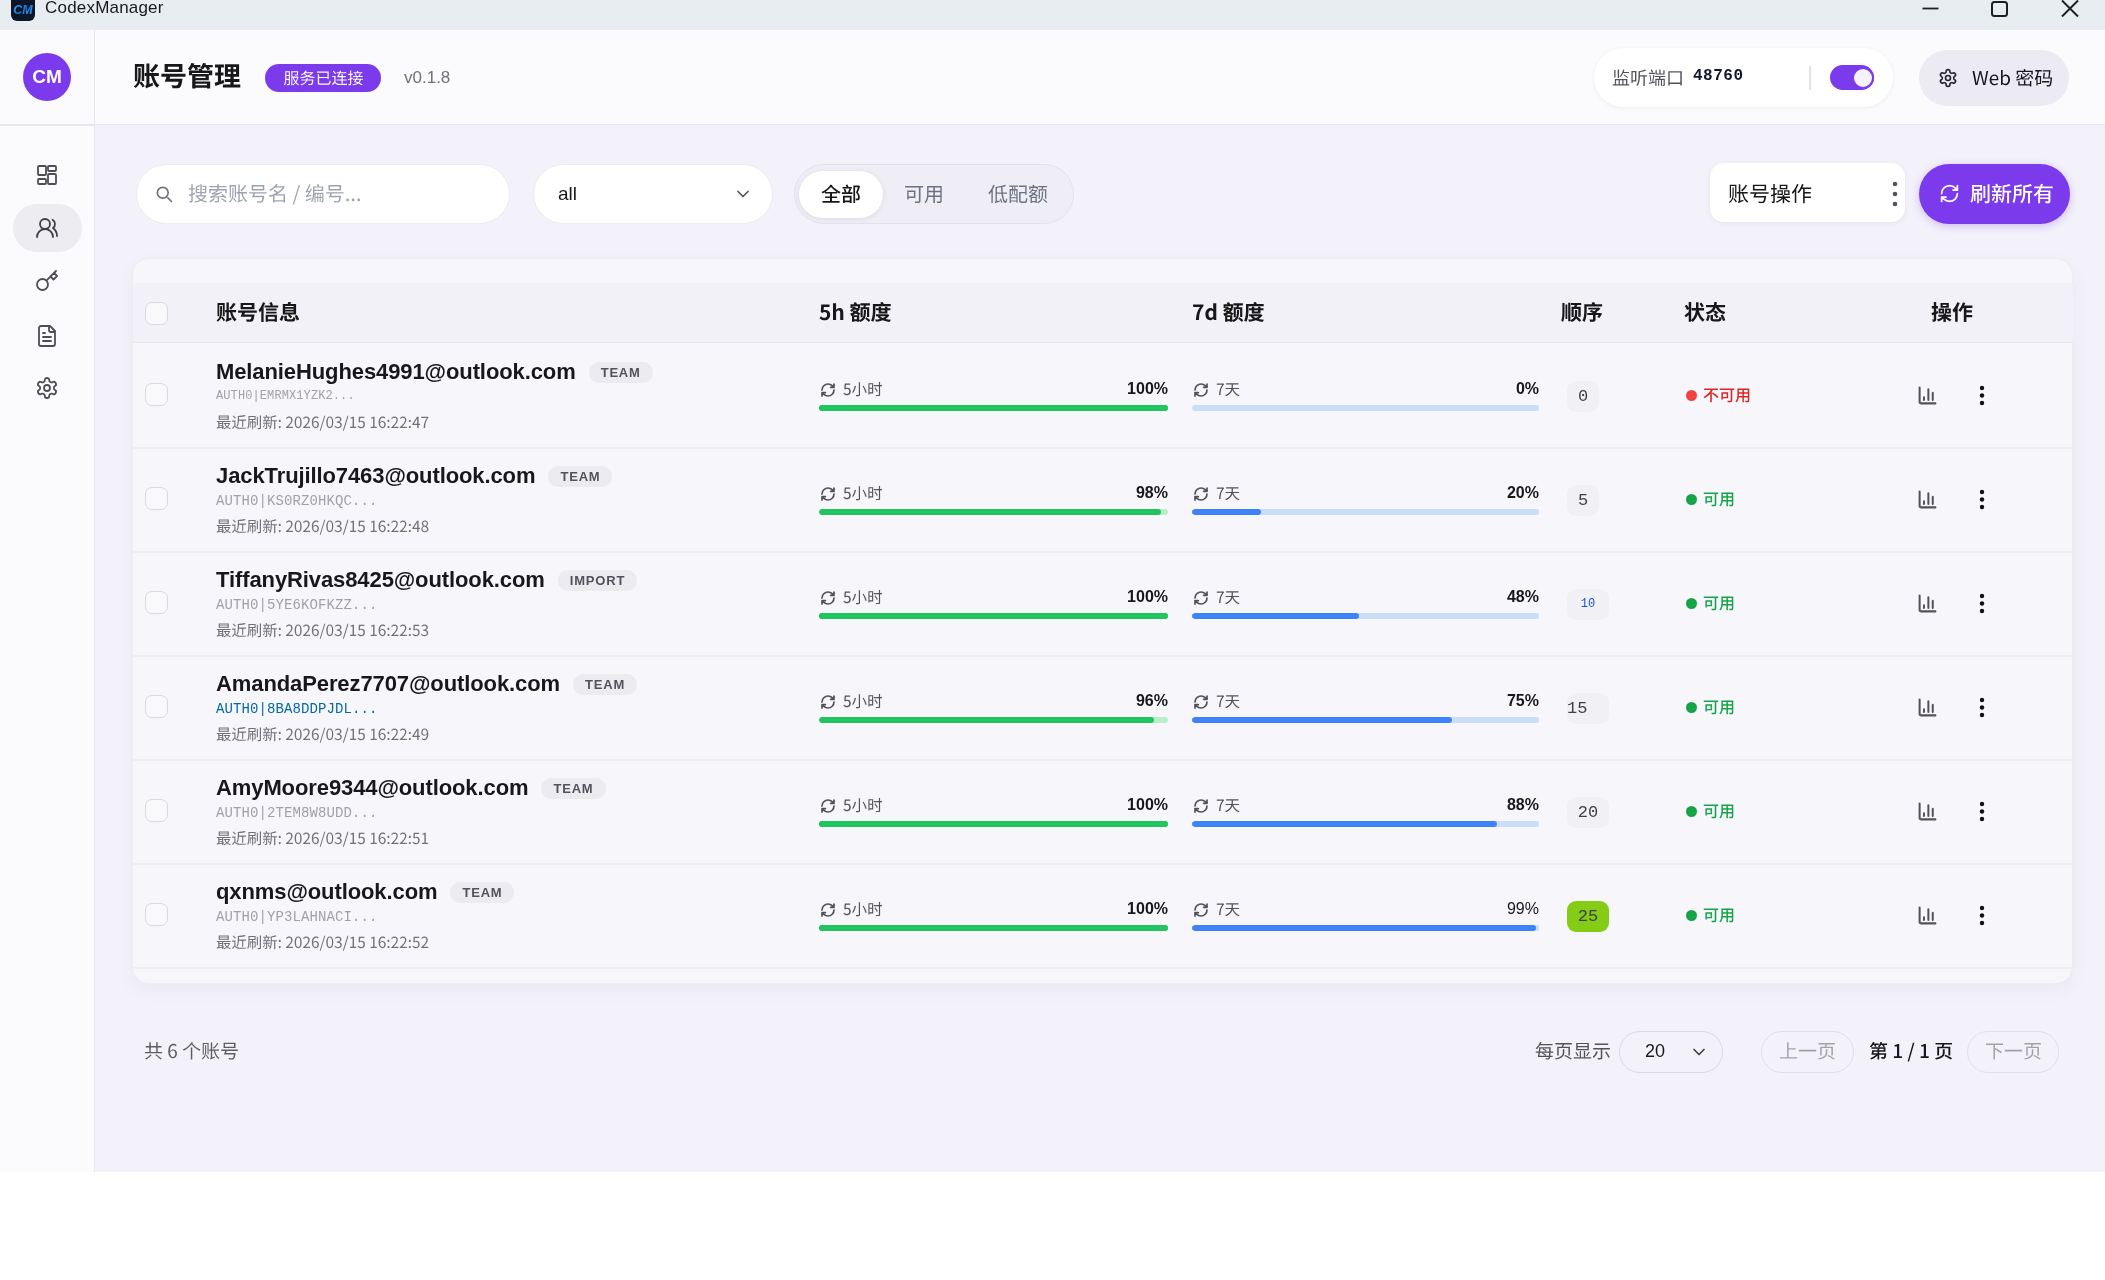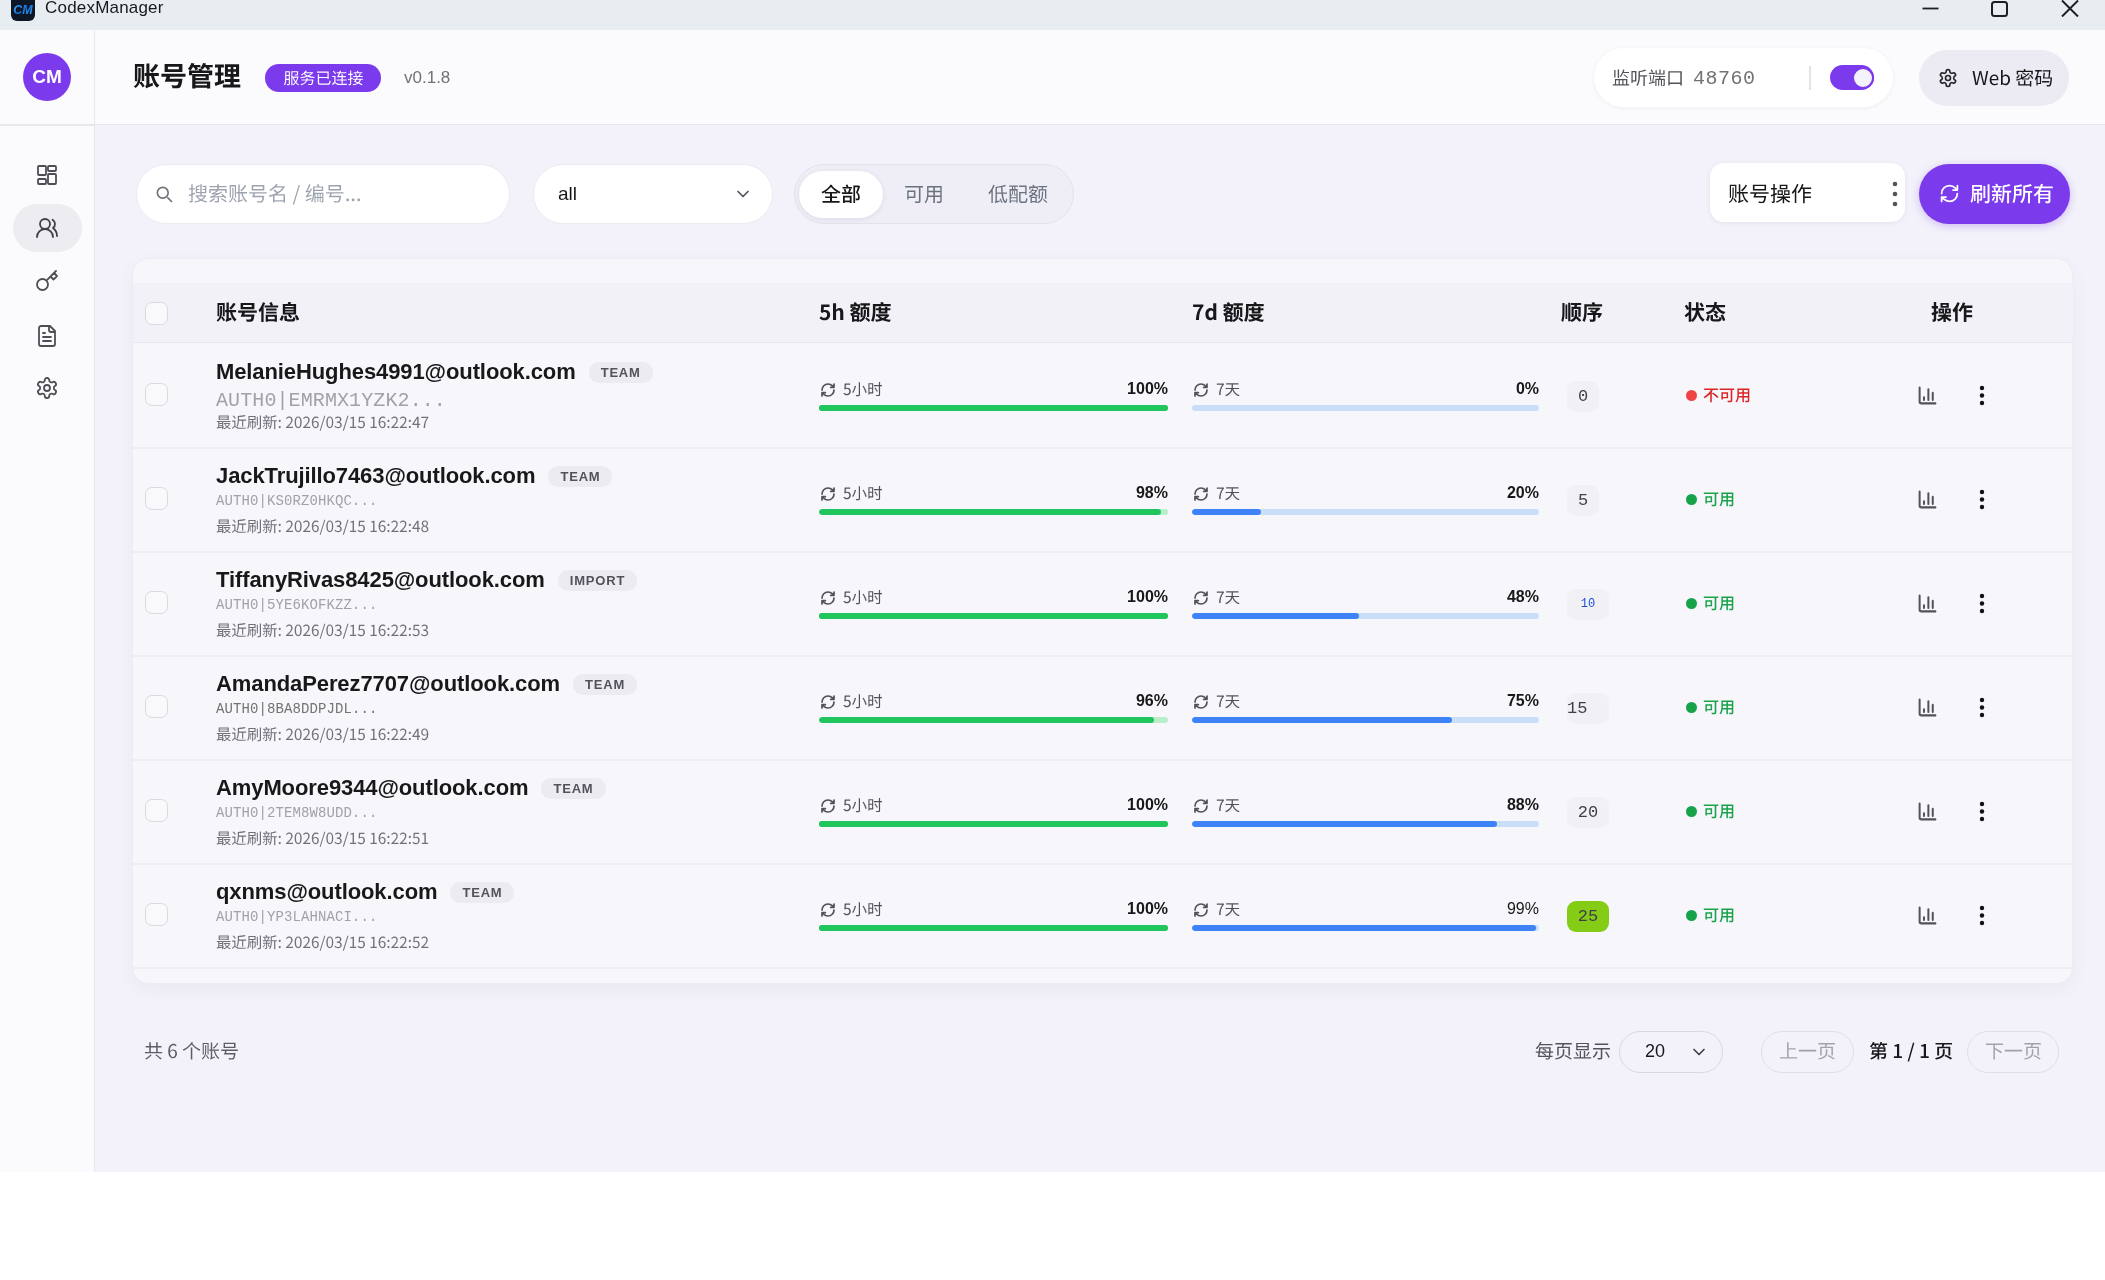--- a/index.html
+++ b/index.html
@@ -48,21 +48,21 @@
 <svg class="ab" style="left:35px;top:324px" width="24" height="24" viewBox="0 0 24 24" fill="none" stroke="#4d4d55" stroke-width="1.8" stroke-linecap="round" stroke-linejoin="round">
       <path d="M15 2H6a2 2 0 0 0-2 2v16a2 2 0 0 0 2 2h12a2 2 0 0 0 2-2V7zM14 2v4a2 2 0 0 0 2 2h4M16 13H8M16 17H8M10 9H8"></path>
     </svg>
 <svg class="ab" style="left:35px;top:376px" width="24" height="24" viewBox="0 0 24 24" fill="none" stroke="#4d4d55" stroke-width="1.8" stroke-linecap="round" stroke-linejoin="round">
       <path d="M12.22 2h-.44a2 2 0 0 0-2 2v.18a2 2 0 0 1-1 1.73l-.43.25a2 2 0 0 1-2 0l-.15-.08a2 2 0 0 0-2.73.73l-.22.38a2 2 0 0 0 .73 2.73l.15.1a2 2 0 0 1 1 1.72v.51a2 2 0 0 1-1 1.74l-.15.09a2 2 0 0 0-.73 2.73l.22.38a2 2 0 0 0 2.73.73l.15-.08a2 2 0 0 1 2 0l.43.25a2 2 0 0 1 1 1.73V20a2 2 0 0 0 2 2h.44a2 2 0 0 0 2-2v-.18a2 2 0 0 1 1-1.73l.43-.25a2 2 0 0 1 2 0l.15.08a2 2 0 0 0 2.73-.73l.22-.39a2 2 0 0 0-.73-2.73l-.15-.08a2 2 0 0 1-1-1.74v-.5a2 2 0 0 1 1-1.74l.15-.09a2 2 0 0 0 .73-2.73l-.22-.38a2 2 0 0 0-2.73-.73l-.15.08a2 2 0 0 1-2 0l-.43-.25a2 2 0 0 1-1-1.73V4a2 2 0 0 0-2-2z M15 12a3 3 0 1 1-6 0 3 3 0 0 1 6 0z"></path>
     </svg>
 <svg class="ab" style="left:32px;top:1228px" width="22" height="22" viewBox="0 0 24 24" fill="none" stroke="#18181b" stroke-width="2.4" stroke-linecap="round" stroke-linejoin="round">
       <path d="m9 18 6-6-6-6"></path>
     </svg>
 <div class="ab" style="left:1594px;top:48px;width:299px;height:59px;border-radius:29.5px;background:#fff;box-shadow:0 1px 4px rgba(60,60,100,0.07)"></div>
-<div class="ab mono" style="left:1693px;top:67px;font-size:20px;font-weight:normal;color:#737373;letter-spacing:0.5px">48760</div>
+<div class="ab mono" style="left:1693px;top:67px;font-size:16px;font-weight:bold;color:#0f172a;letter-spacing:0.5px">48760</div>
 <div class="ab" style="left:1809px;top:66px;width:1.5px;height:24px;background:#e2e2e8"></div>
 <div class="ab" style="left:1830px;top:65px;width:44px;height:25px;border-radius:12.5px;background:#7c3aed"></div>
 <div class="ab" style="left:1851.5px;top:66.5px;width:22px;height:22px;border-radius:50%;background:#f4f2fa;border:2.5px solid #7c3aed"></div>
 <div class="ab" style="left:1919px;top:50px;width:150px;height:56px;border-radius:28px;background:#ecebf4"></div>
 <svg class="ab" style="left:1938px;top:68px" width="20" height="20" viewBox="0 0 24 24" fill="none" stroke="#27272a" stroke-width="2" stroke-linecap="round" stroke-linejoin="round">
       <path d="M12.22 2h-.44a2 2 0 0 0-2 2v.18a2 2 0 0 1-1 1.73l-.43.25a2 2 0 0 1-2 0l-.15-.08a2 2 0 0 0-2.73.73l-.22.38a2 2 0 0 0 .73 2.73l.15.1a2 2 0 0 1 1 1.72v.51a2 2 0 0 1-1 1.74l-.15.09a2 2 0 0 0-.73 2.73l.22.38a2 2 0 0 0 2.73.73l.15-.08a2 2 0 0 1 2 0l.43.25a2 2 0 0 1 1 1.73V20a2 2 0 0 0 2 2h.44a2 2 0 0 0 2-2v-.18a2 2 0 0 1 1-1.73l.43-.25a2 2 0 0 1 2 0l.15.08a2 2 0 0 0 2.73-.73l.22-.39a2 2 0 0 0-.73-2.73l-.15-.08a2 2 0 0 1-1-1.74v-.5a2 2 0 0 1 1-1.74l.15-.09a2 2 0 0 0 .73-2.73l-.22-.38a2 2 0 0 0-2.73-.73l-.15.08a2 2 0 0 1-2 0l-.43-.25a2 2 0 0 1-1-1.73V4a2 2 0 0 0-2-2z M15 12a3 3 0 1 1-6 0 3 3 0 0 1 6 0z"></path>
     </svg>
 <div class="ab" style="left:404px;top:68px;font-size:17px;color:#71717a">v0.1.8</div>
 <div class="ab" style="left:265px;top:64px;width:116px;height:28px;border-radius:14px;background:#7c3aed"></div>
 <div class="ab" style="left:136px;top:164px;width:374px;height:60px;border-radius:30px;background:#fff;border:1px solid #ebebf1"></div>
@@ -84,21 +84,21 @@
     </svg>
 <div class="ab" style="left:1919px;top:164px;width:151px;height:60px;border-radius:30px;background:#7c3aed;box-shadow:0 2px 8px rgba(124,58,237,0.3)"></div>
 <svg class="ab" style="left:1939px;top:183px" width="21" height="21" viewBox="0 0 24 24" fill="none" stroke="#ffffff" stroke-width="2" stroke-linecap="round" stroke-linejoin="round">
       <path d="M3 12a9 9 0 0 1 9-9 9.75 9.75 0 0 1 6.74 2.74L21 8M21 3v5h-5M21 12a9 9 0 0 1-9 9 9.75 9.75 0 0 1-6.74-2.74L3 16M8 16H3v5"></path>
     </svg>
 <div class="ab" style="left:132px;top:258px;width:1941px;height:726px;border-radius:17px;background:#f7f6fb;border:1px solid #ececf2;box-shadow:0 6px 18px rgba(70,70,110,0.05)"></div>
 <div class="ab" style="left:132.5px;top:283px;width:1940px;height:60px;background:#f1f1f7;border-bottom:1.5px solid #e8e8ee"></div>
 <div class="ab" style="left:145px;top:302px;width:23px;height:23px;border-radius:7px;background:#f9f9fc;border:1.3px solid #d9d9e3"></div>
 <div class="ab" style="left:145px;top:383px;width:23px;height:23px;border-radius:7px;background:#f9f9fc;border:1.3px solid #d9d9e3"></div>
 <div class="ab" style="left:216px;top:359px;font-size:22px;font-weight:bold;color:#18181b;letter-spacing:-0.1px" id="em0">MelanieHughes4991@outlook.com<span style="display:inline-block;vertical-align:2px;margin-left:13px;padding:3px 12px;border-radius:10px;background:#ebebf0;font-size:13px;font-weight:bold;letter-spacing:0.8px;color:#52525b">TEAM</span></div>
-<div class="ab mono" style="left:216px;top:389px;font-size:20px;color:#a1a1aa;letter-spacing:0.1px">AUTH0|EMRMX1YZK2...</div>
+<div class="ab mono" style="left:216px;top:389px;font-size:12px;color:#a1a1aa;letter-spacing:0.1px">AUTH0|EMRMX1YZK2...</div>
 <svg class="ab" style="left:820px;top:382px" width="16" height="16" viewBox="0 0 24 24" fill="none" stroke="#52525b" stroke-width="2.6" stroke-linecap="round" stroke-linejoin="round">
       <path d="M3 12a9 9 0 0 1 9-9 9.75 9.75 0 0 1 6.74 2.74L21 8M21 3v5h-5M21 12a9 9 0 0 1-9 9 9.75 9.75 0 0 1-6.74-2.74L3 16M8 16H3v5"></path>
     </svg>
 <div class="ab" style="left:819px;top:380px;width:349px;text-align:right;font-size:16px;font-weight:bold;color:#18181b">100%</div>
 <div class="ab" style="left:819px;top:405px;width:349px;height:6px;border-radius:3px;background:#21c55d;overflow:hidden">
       <div style="width:100%;height:6px;border-radius:3px;background:#21c55d"></div>
     </div>
 <svg class="ab" style="left:1193px;top:382px" width="16" height="16" viewBox="0 0 24 24" fill="none" stroke="#52525b" stroke-width="2.6" stroke-linecap="round" stroke-linejoin="round">
       <path d="M3 12a9 9 0 0 1 9-9 9.75 9.75 0 0 1 6.74 2.74L21 8M21 3v5h-5M21 12a9 9 0 0 1-9 9 9.75 9.75 0 0 1-6.74-2.74L3 16M8 16H3v5"></path>
     </svg>
@@ -166,21 +166,21 @@
       <path d="M3 3v16a2 2 0 0 0 2 2h16M18 17V9M13 17V5M8 17v-3"></path>
     </svg>
 <svg class="ab" style="left:1978px;top:592px" width="8" height="24" viewBox="0 0 8 24">
       <circle cx="4" cy="4" r="2.2" fill="#111114"></circle>
       <circle cx="4" cy="11.5" r="2.2" fill="#111114"></circle>
       <circle cx="4" cy="19" r="2.2" fill="#111114"></circle>
     </svg>
 <div class="ab" style="left:132.5px;top:655px;width:1940px;height:1.5px;background:#ededf2"></div>
 <div class="ab" style="left:145px;top:695px;width:23px;height:23px;border-radius:7px;background:#f9f9fc;border:1.3px solid #d9d9e3"></div>
 <div class="ab" style="left:216px;top:671px;font-size:22px;font-weight:bold;color:#18181b;letter-spacing:-0.1px" id="em3">AmandaPerez7707@outlook.com<span style="display:inline-block;vertical-align:2px;margin-left:13px;padding:3px 12px;border-radius:10px;background:#ebebf0;font-size:13px;font-weight:bold;letter-spacing:0.8px;color:#52525b">TEAM</span></div>
-<div class="ab mono" style="left:216px;top:701px;font-size:14px;color:#737373;letter-spacing:0.1px">AUTH0|8BA8DDPJDL...</div>
+<div class="ab mono" style="left:216px;top:701px;font-size:14px;color:#0369a1;letter-spacing:0.1px">AUTH0|8BA8DDPJDL...</div>
 <svg class="ab" style="left:820px;top:694px" width="16" height="16" viewBox="0 0 24 24" fill="none" stroke="#52525b" stroke-width="2.6" stroke-linecap="round" stroke-linejoin="round">
       <path d="M3 12a9 9 0 0 1 9-9 9.75 9.75 0 0 1 6.74 2.74L21 8M21 3v5h-5M21 12a9 9 0 0 1-9 9 9.75 9.75 0 0 1-6.74-2.74L3 16M8 16H3v5"></path>
     </svg>
 <div class="ab" style="left:819px;top:692px;width:349px;text-align:right;font-size:16px;font-weight:bold;color:#18181b">96%</div>
 <div class="ab" style="left:819px;top:717px;width:349px;height:6px;border-radius:3px;background:#b8eec9;overflow:hidden">
       <div style="width:96%;height:6px;border-radius:3px;background:#21c55d"></div>
     </div>
 <svg class="ab" style="left:1193px;top:694px" width="16" height="16" viewBox="0 0 24 24" fill="none" stroke="#52525b" stroke-width="2.6" stroke-linecap="round" stroke-linejoin="round">
       <path d="M3 12a9 9 0 0 1 9-9 9.75 9.75 0 0 1 6.74 2.74L21 8M21 3v5h-5M21 12a9 9 0 0 1-9 9 9.75 9.75 0 0 1-6.74-2.74L3 16M8 16H3v5"></path>
     </svg>

